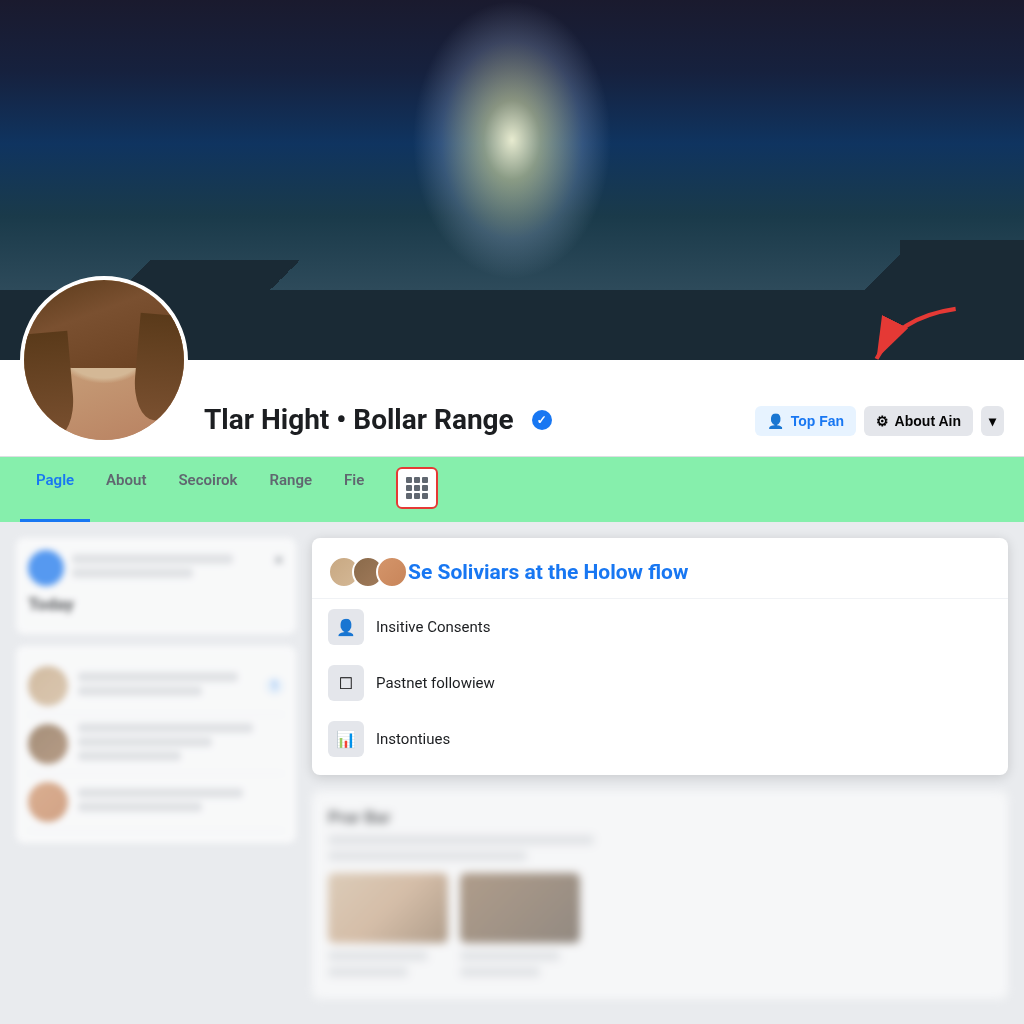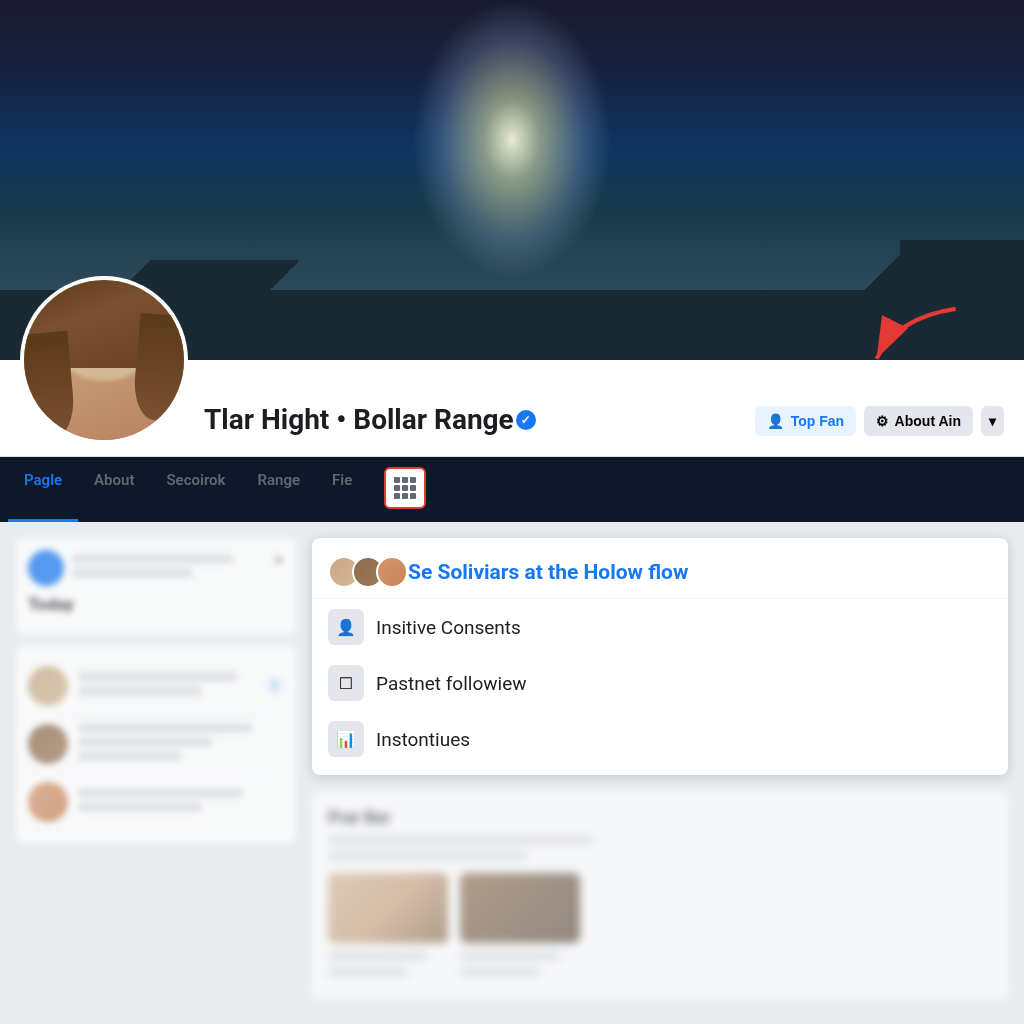--- a/index.html
+++ b/index.html
@@ -132,21 +132,21 @@
       flex: 1;
       padding-bottom: 8px;
     }
 
     .profile-name {
       font-size: 28px;
       font-weight: 700;
       color: #1c1e21;
       display: flex;
       align-items: center;
-      gap: 2px;
+      gap: 18px;
     }
 
     .verified-icon {
       display: inline-flex;
       align-items: center;
       justify-content: center;
       width: 20px;
       height: 20px;
       background: #1877f2;
       border-radius: 50%;
@@ -193,22 +193,22 @@
     .btn-dropdown {
       padding: 7px 8px;
       background: #e4e6eb;
       color: #050505;
     }
 
     
     .profile-nav {
       display: flex;
       border-top: 1px solid #dddfe2;
-      background: #0f172a;
-      padding: 0 8px;
+      background: #86efac;
+      padding: 0 20px;
     }
 
     .nav-tab {
       padding: 14px 16px;
       font-size: 15px;
       font-weight: 600;
       color: #606770;
       cursor: pointer;
       border-bottom: 3px solid transparent;
       position: relative;
@@ -378,21 +378,21 @@
       background: #e4e6eb;
       border-radius: 6px;
       display: flex;
       align-items: center;
       justify-content: center;
       font-size: 16px;
       flex-shrink: 0;
     }
 
     .dropdown-item-text {
-      font-size: 19px;
+      font-size: 15px;
       color: #1c1e21;
     }
 
     
     .blurred-section {
       filter: blur(4px);
       opacity: 0.6;
     }
 
     .content-card {

